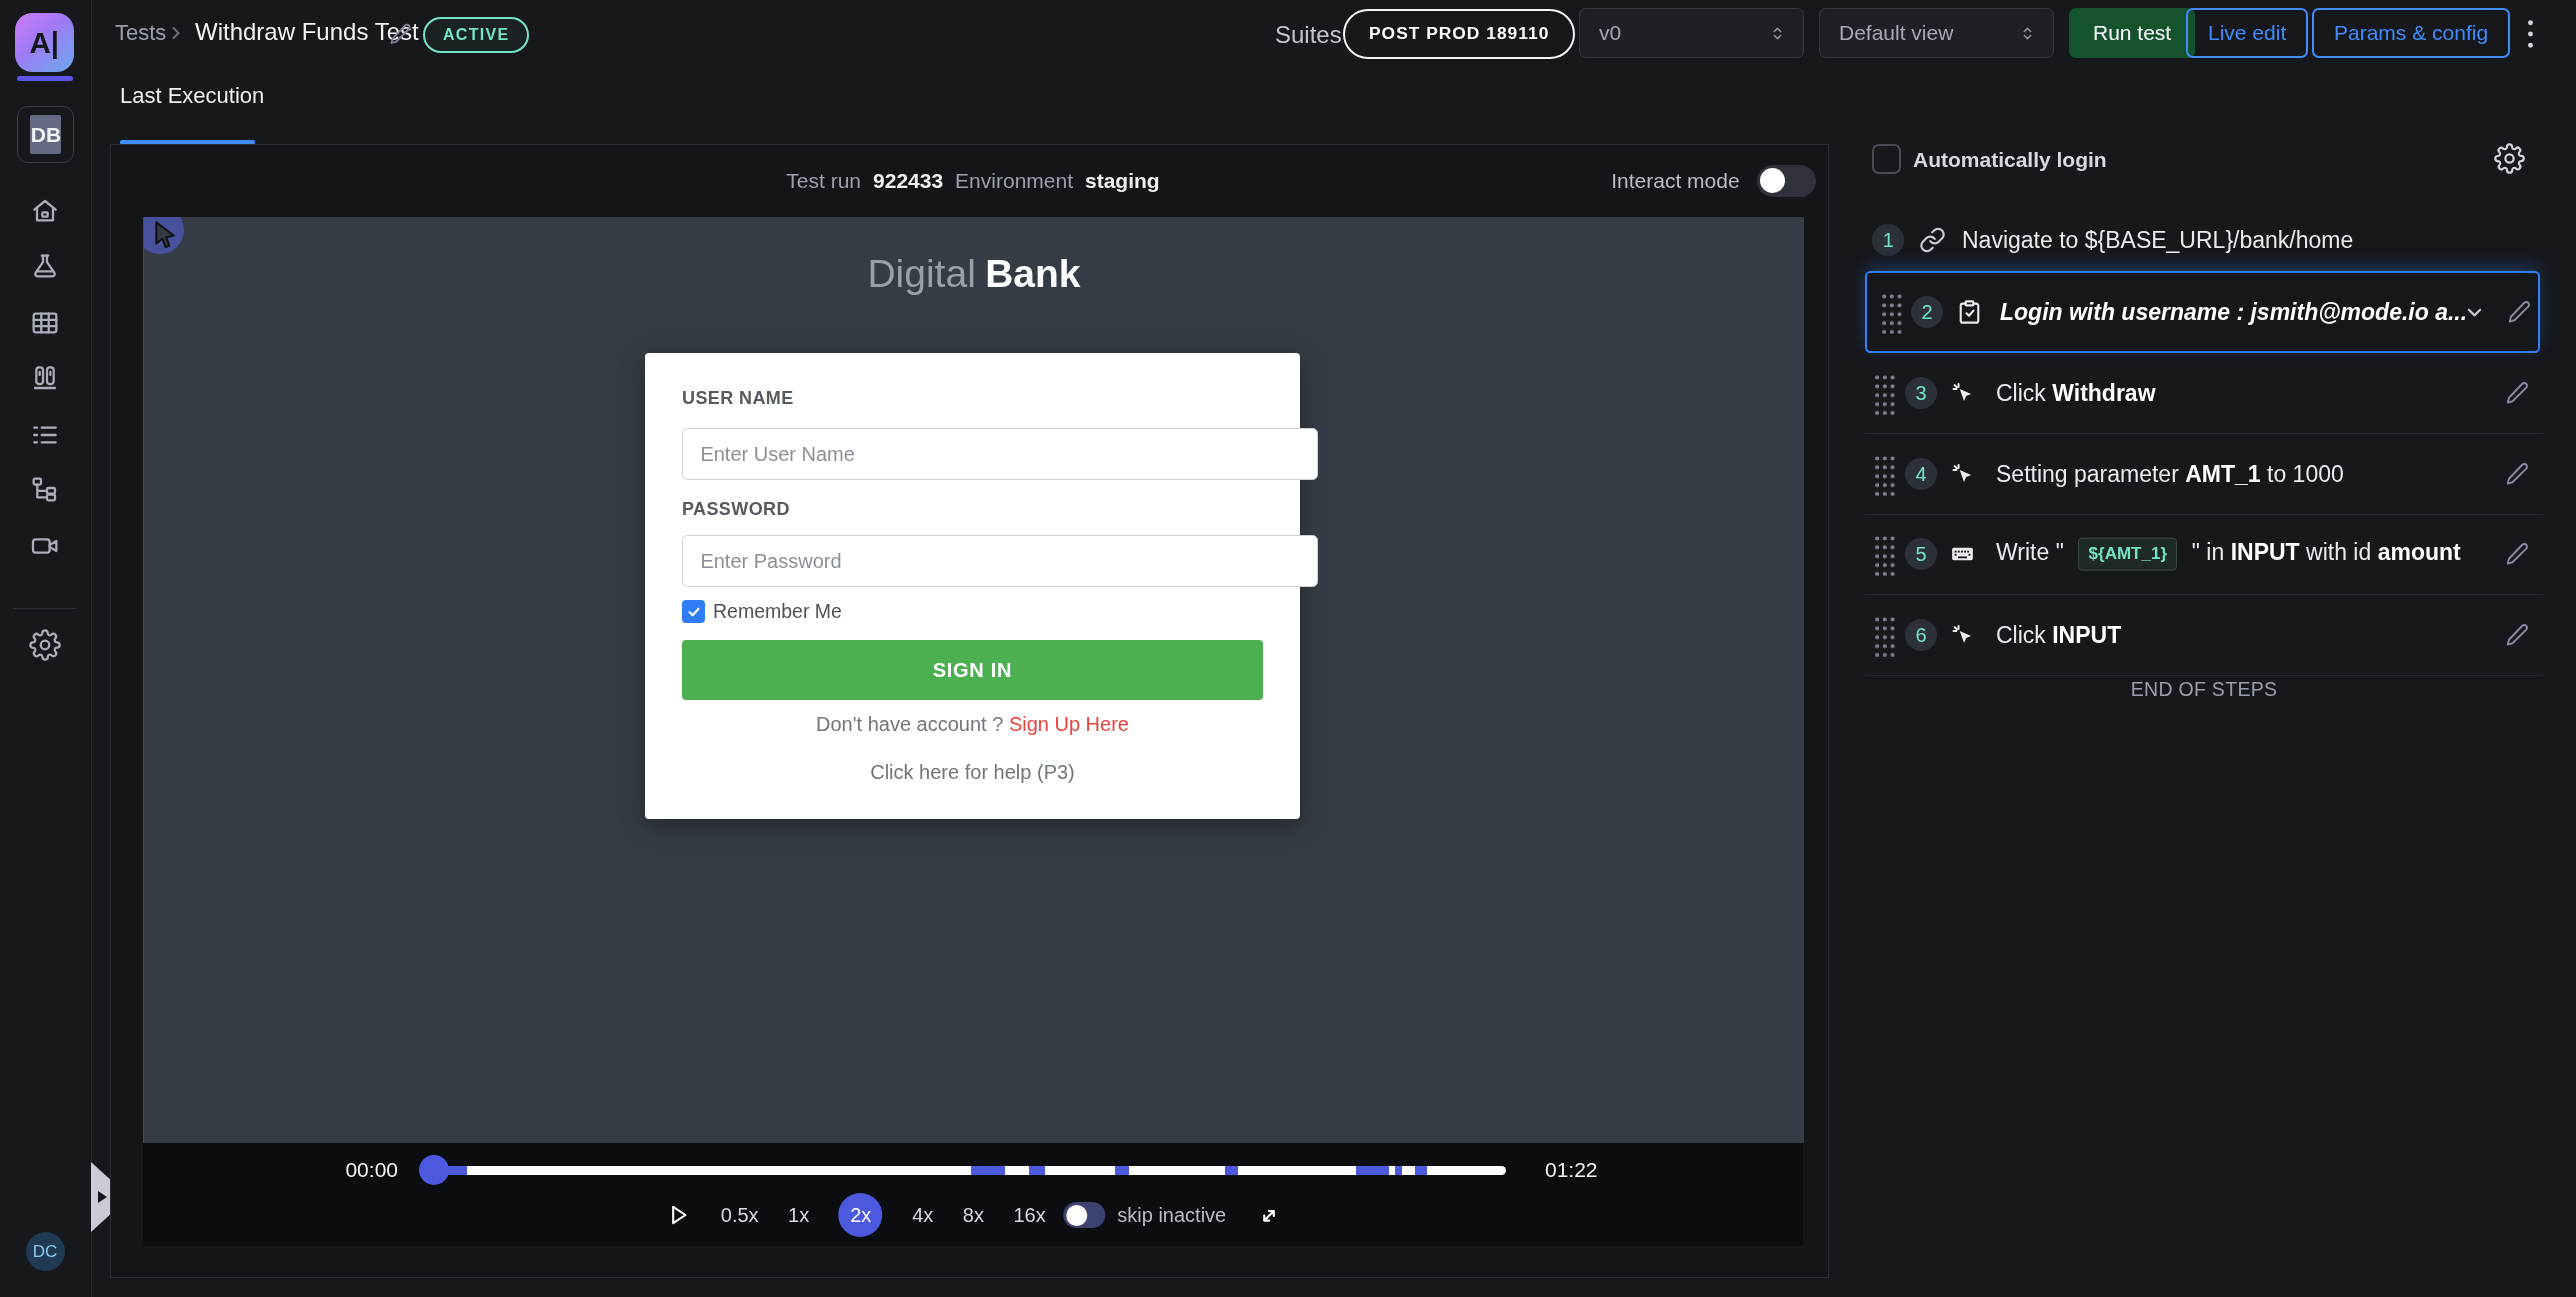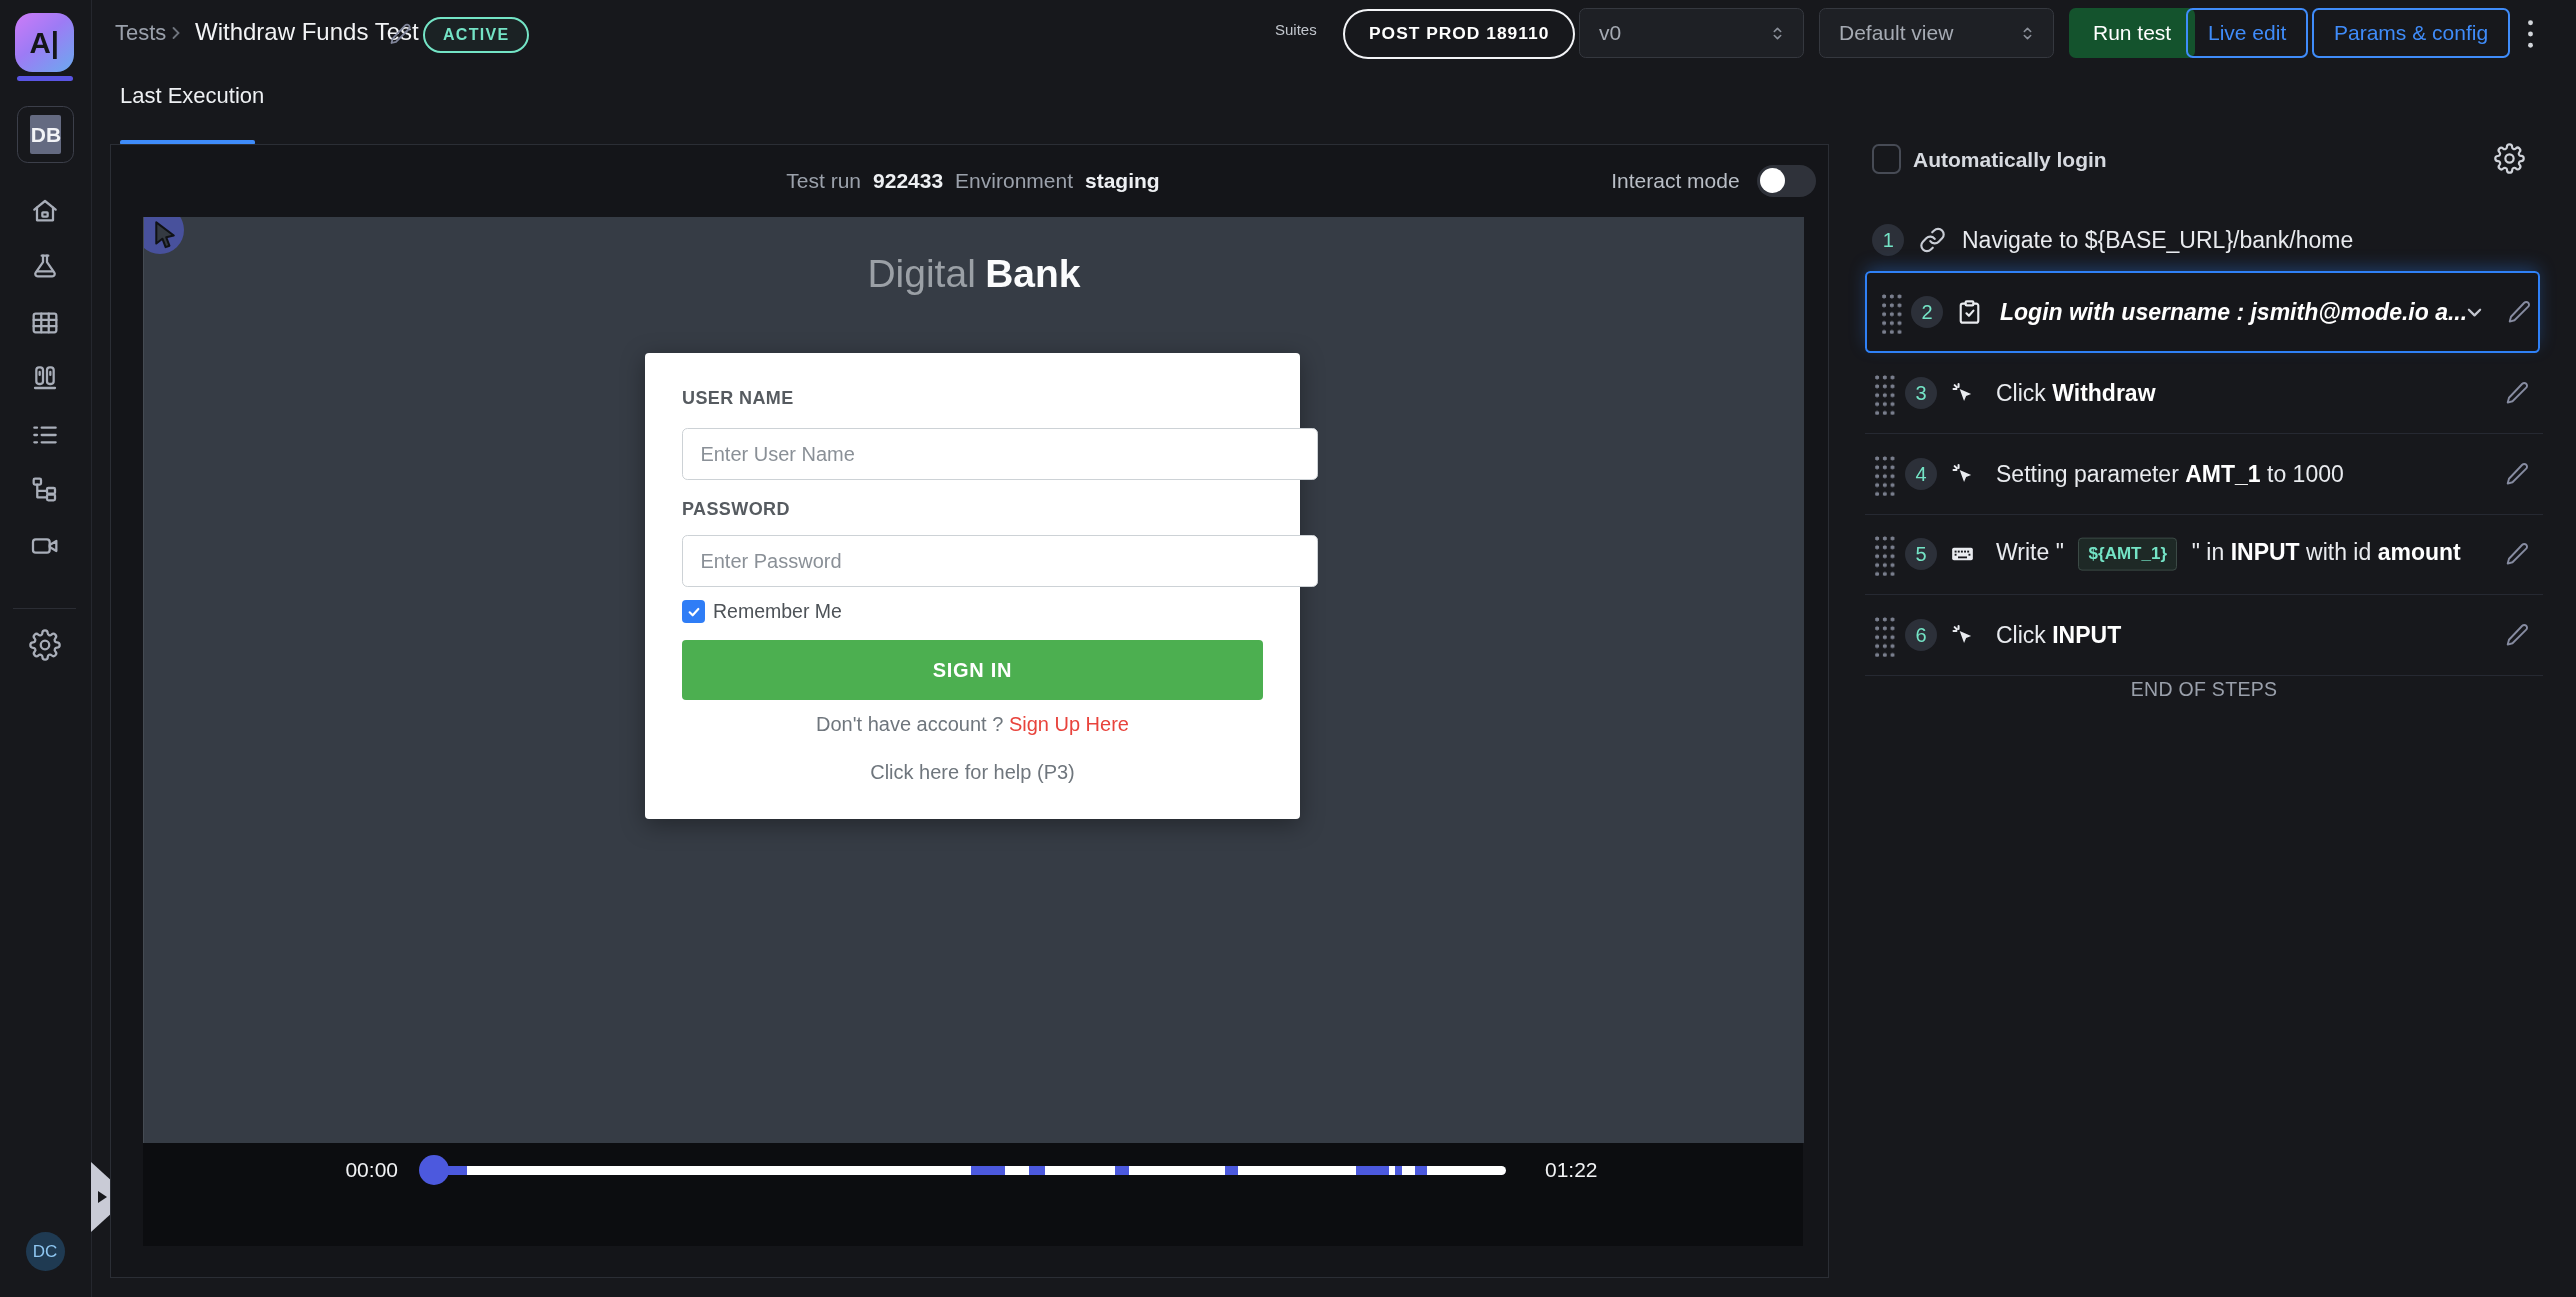--- a/index.html
+++ b/index.html
@@ -16,21 +16,21 @@
   .sicon{left:29px;width:32px;height:32px;}
   #side-divider{left:13.4px;top:608px;width:63px;height:1.3px;background:#2b2d34;}
   #avatar{left:25.5px;top:1232px;width:39px;height:39px;border-radius:50%;background:#1f3a52;color:#8fc7f2;font-size:17px;display:flex;align-items:center;justify-content:center;}
   #collapse-handle{left:91px;top:1162px;width:20px;height:70px;background:#c9cbd6;clip-path:polygon(0 0,100% 26%,100% 74%,0 100%);display:flex;align-items:center;justify-content:center;}
   #collapse-handle .tri{width:0;height:0;border-left:9.4px solid #17181c;border-top:6.7px solid transparent;border-bottom:6.7px solid transparent;margin-left:2.7px;}
 
   
   .bc-root{left:115px;top:20px;font-size:22px;color:#9aa0ab;}
   .bc-title{left:195px;top:18px;font-size:24px;font-weight:500;color:#f2f3f5;}
   #active-badge{left:423px;top:17.4px;height:32px;padding:0 18px;border:2px solid #74e4c6;border-radius:670px;color:#74e4c6;font-size:16px;font-weight:700;letter-spacing:1.3px;display:flex;align-items:center;background:rgba(116,228,198,.05);}
-  #suites-label{left:1275px;top:21px;font-size:15px;color:#c2c6cd;}
+  #suites-label{left:1275px;top:21px;font-size:24px;color:#c2c6cd;}
   #suite-pill{left:1343px;top:8.7px;height:46px;padding:0 24px;border:2px solid #f3f4f7;border-radius:670px;color:#fff;font-weight:700;font-size:17.4px;letter-spacing:1px;display:flex;align-items:center;}
   .select{height:50px;background:#1e2025;border:1.3px solid #35383f;border-radius:6.7px;display:flex;align-items:center;justify-content:space-between;padding:0 16px 0 19px;font-size:21px;color:#a5aab3;box-sizing:border-box;}
   #sel-version{left:1579px;top:8px;width:225px;}
   #sel-view{left:1819px;top:8px;width:235px;}
   .btn{height:50px;border-radius:6.7px;font-size:21px;display:flex;align-items:center;box-sizing:border-box;}
   #btn-run{left:2069px;top:8px;padding:0 24px;background:#14532d;color:#fff;}
   #btn-live{left:2186px;top:8px;padding:0 20px;border:2px solid #3f8cfa;color:#3f8cfa;}
   #btn-params{left:2312px;top:8px;padding:0 20px;border:2px solid #3f8cfa;color:#3f8cfa;}
   #kebab{left:2517px;top:14.8px;}
 
@@ -268,20 +268,38 @@
         <div class="seg" style="left: 55.5%; width: 1.5%;"></div>
         <div class="seg" style="left: 63.5%; width: 1.3%;"></div>
         <div class="seg" style="left: 73.8%; width: 1.2%;"></div>
         <div class="seg" style="left: 86%; width: 3.1%;"></div>
         <div class="seg" style="left: 89.6%; width: 0.7%;"></div>
         <div class="seg" style="left: 91.5%; width: 1.1%;"></div>
       </div>
     <div id="scrub-handle" class="abs"></div>
     <div id="time-dur" class="abs">01:22</div>
 
+    <div id="controls" class="abs">
+      <svg width="28" height="28" viewBox="0 0 24 24" fill="none" stroke="#fff" stroke-width="1.8" stroke-linejoin="round">
+          <path d="M8.5 5v14l10.5-7z"></path>
+        </svg>
+      <span class="speed">0.5x</span>
+      <span class="speed">1x</span>
+      <span class="speed active">2x</span>
+      <span class="speed">4x</span>
+      <span class="speed">8x</span>
+      <span class="speed">16x</span>
+      <div class="toggle-sm">
+          <div class="knob"></div>
+        </div>
+      <span id="skip-label">skip inactive</span>
+      <svg width="27" height="27" viewBox="0 0 24 24" fill="none" stroke="#fff" stroke-width="1.9" stroke-linecap="round" stroke-linejoin="round">
+          <path d="M8 16.5 16.5 8M16.5 8h-4.4M16.5 8v4.4M8 16.5h4.4M8 16.5v-4.4"></path>
+        </svg>
+    </div>
   </div>
 </div>
 
 <div id="steps" class="abs">
 
   <div id="auto-row" class="abs">
     <div id="auto-check" class="abs"></div>
     <div id="auto-label" class="abs">Automatically login</div>
     <svg id="steps-gear" class="abs" width="31" height="31" viewBox="0 0 24 24" fill="none" stroke="#d0d3da" stroke-width="1.7" stroke-linecap="round" stroke-linejoin="round">
         <circle cx="12" cy="12" r="3.2"></circle>

